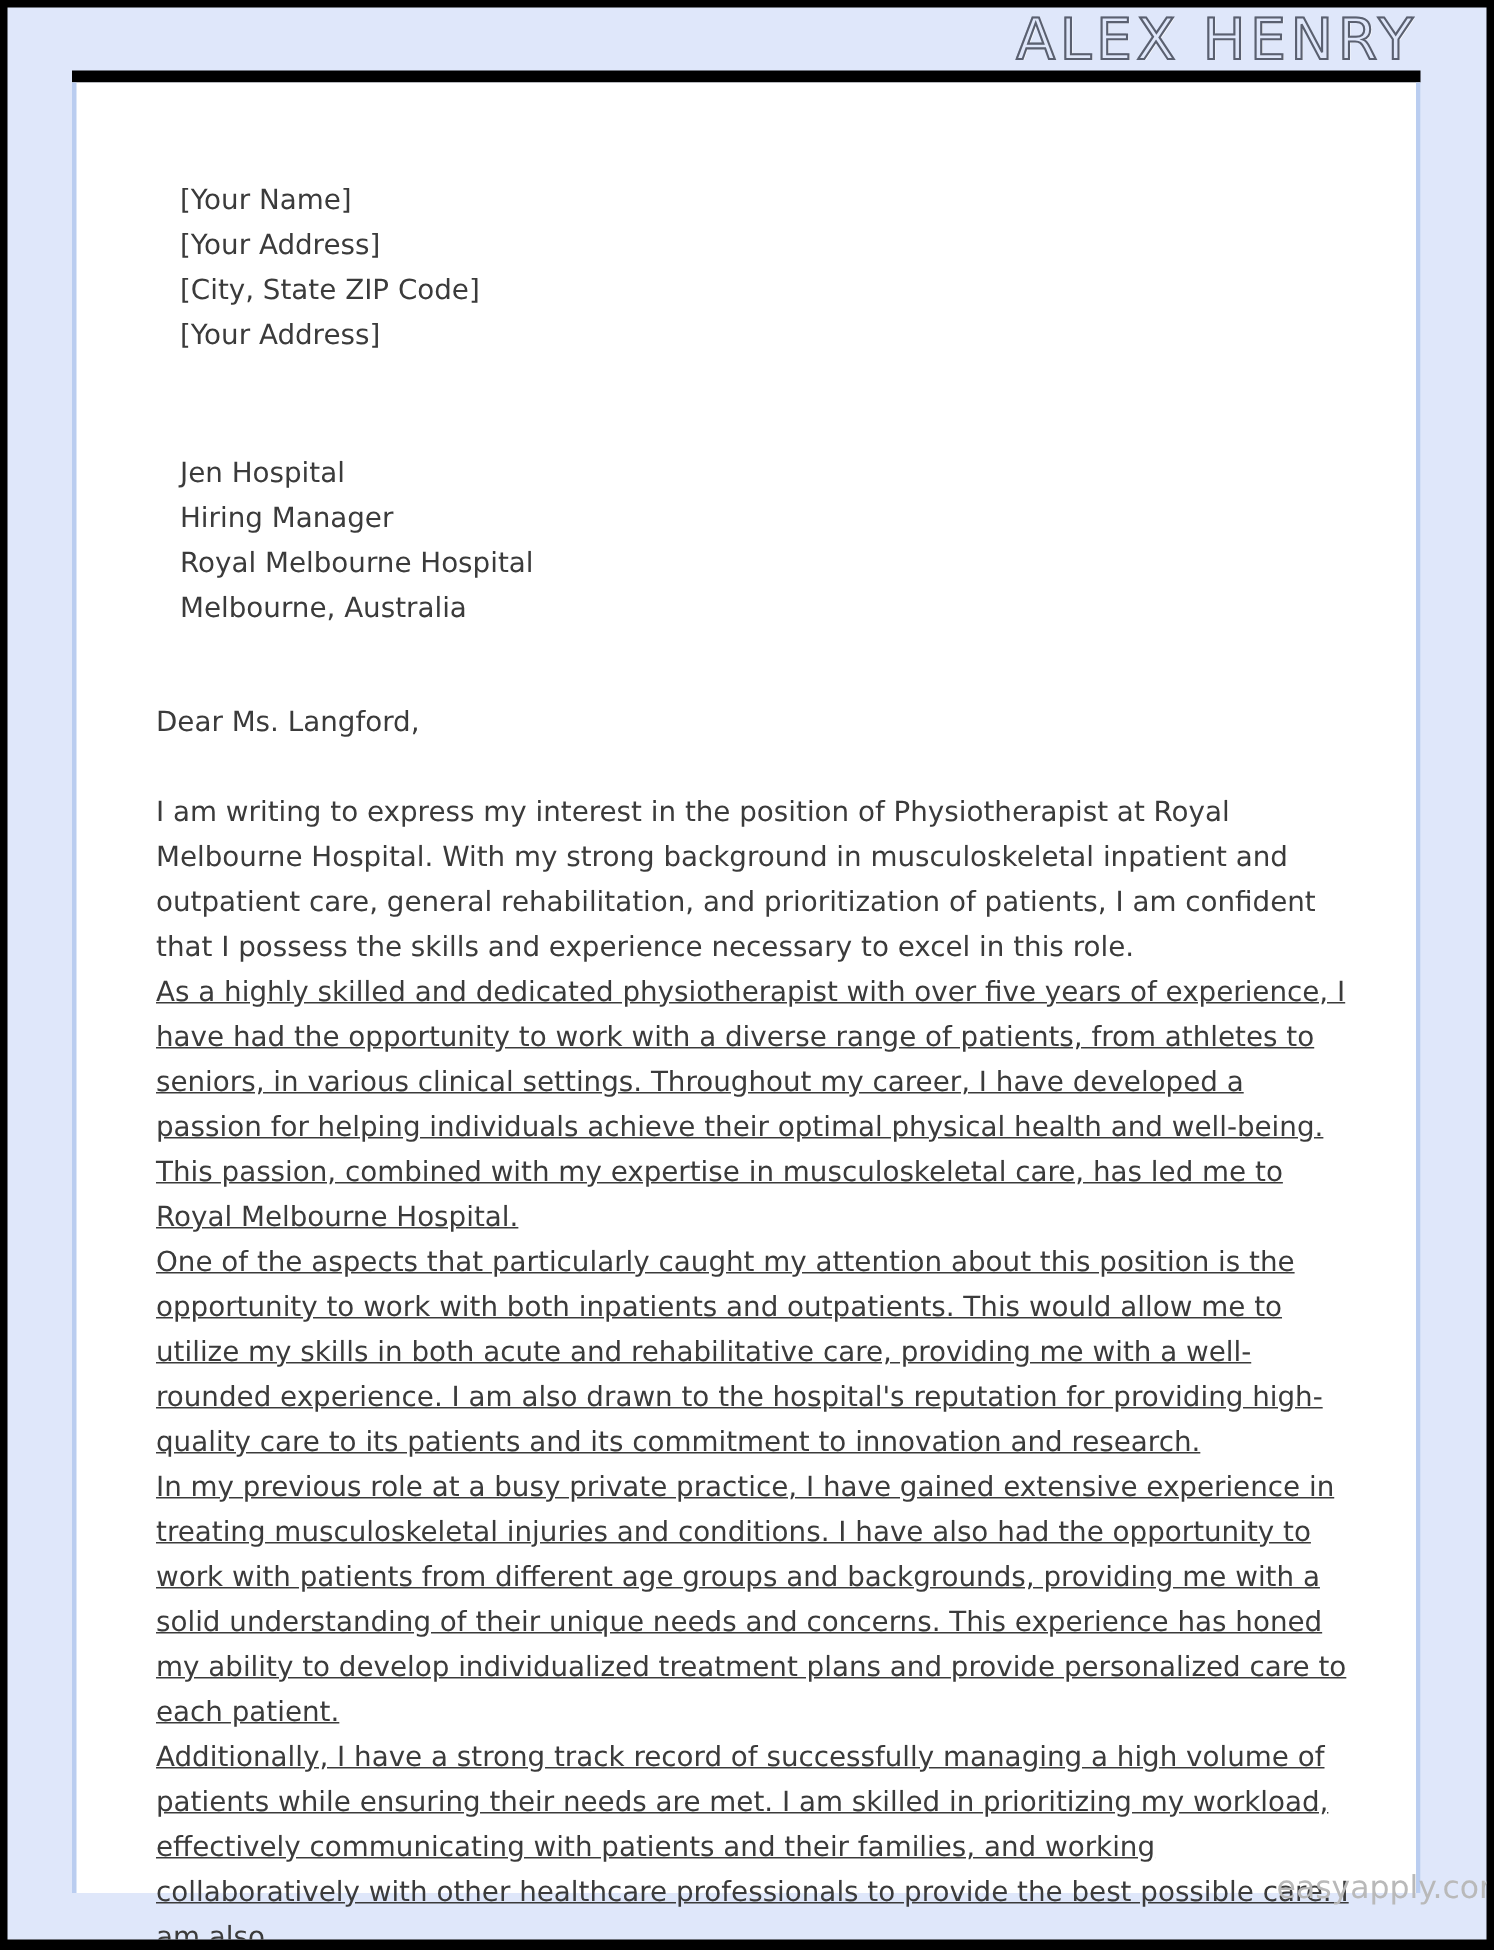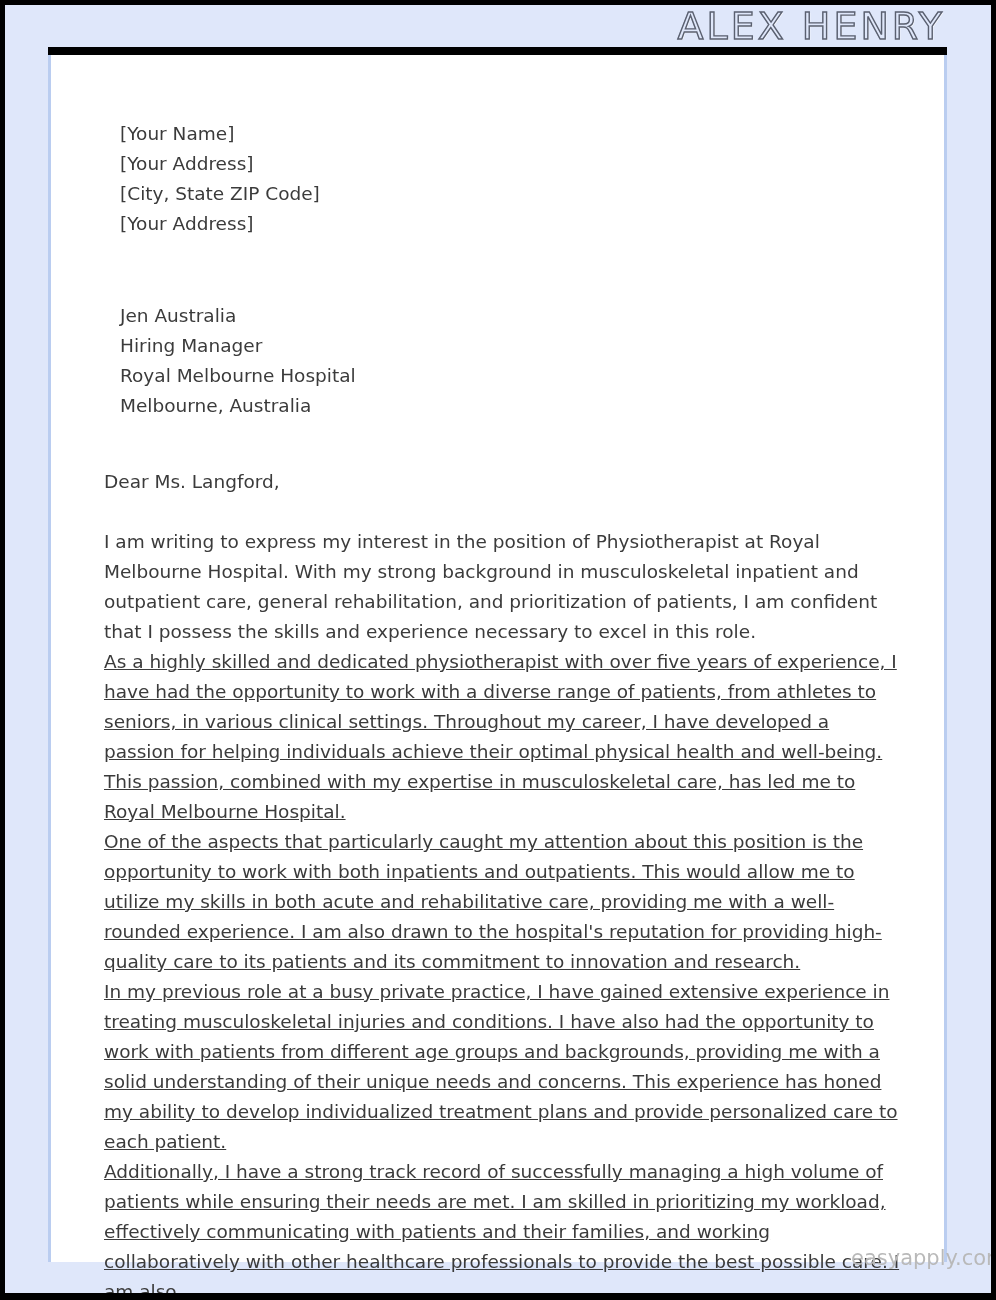--- a/index.html
+++ b/index.html
@@ -140,21 +140,21 @@
     <div class="sender-block">
       <div class="addr-line">[Your Name]</div>
       <div class="addr-line">[Your Address]</div>
       <div class="addr-line">[City, State ZIP Code]</div>
       <div class="addr-line">[Your Address]</div>
     </div>
 
     <div class="block-gap"></div>
 
     <div class="recipient-block">
-      <div class="addr-line">Jen Australia</div>
+      <div class="addr-line">Jen Hospital</div>
       <div class="addr-line">Hiring Manager</div>
       <div class="addr-line">Royal Melbourne Hospital</div>
       <div class="addr-line">Melbourne, Australia</div>
     </div>
 
     <div class="block-gap"></div>
 
     <div class="addr-line">Dear Ms. Langford,</div>
 
     <div class="block-gap"></div>

